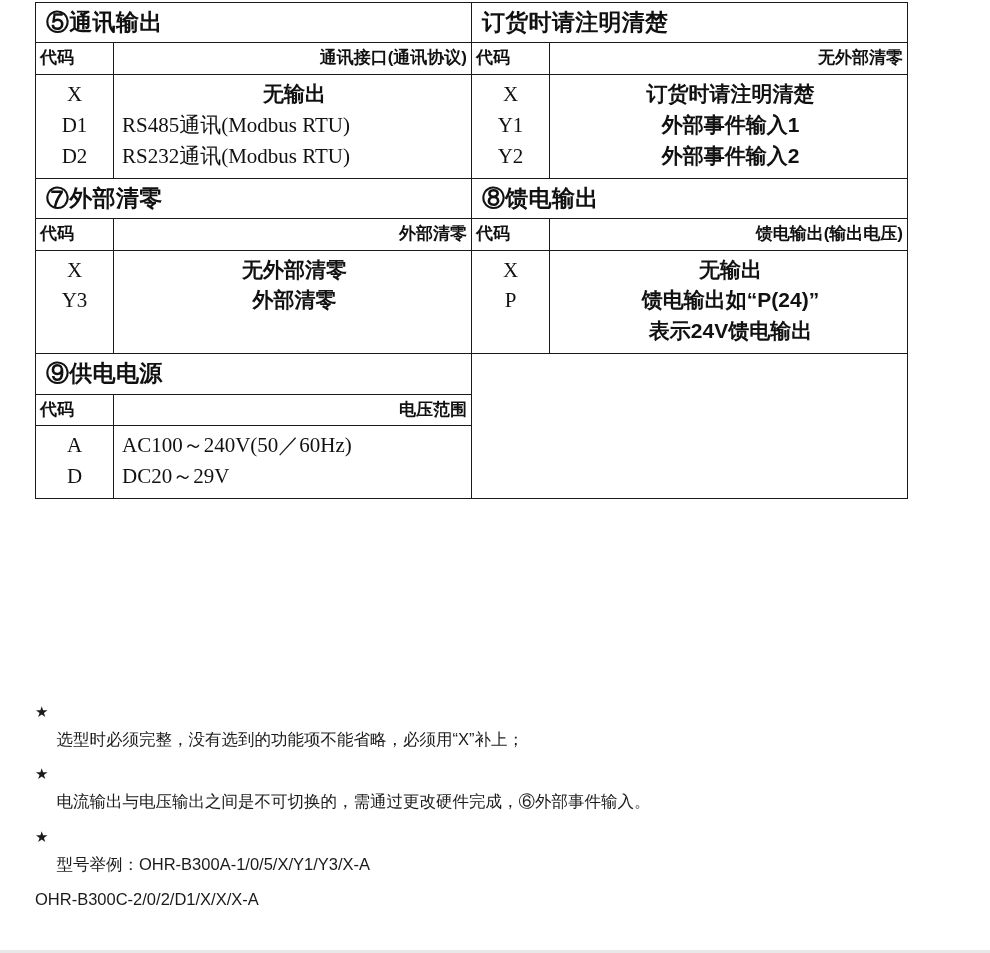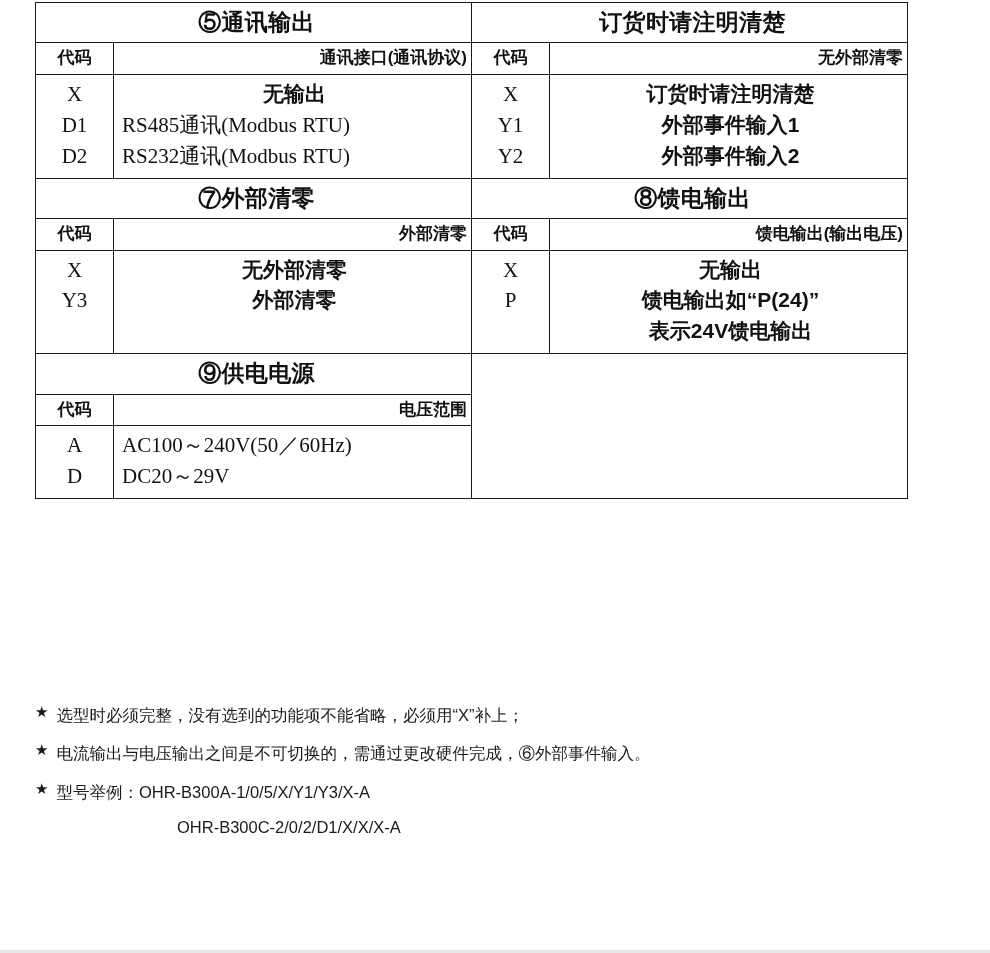--- a/index.html
+++ b/index.html
@@ -30,21 +30,20 @@
     top: 2px;
     width: 872px;
     border-collapse: collapse;
     table-layout: fixed;
     font-family: "Liberation Serif", serif;
   }
   .spec-table td {
     border: 1px solid #1a1a1a;
     padding: 0;
     vertical-align: top;
-    text-align: center;
   }
 
   
   .sec-head {
     font-family: "Liberation Sans", sans-serif;
     font-weight: bold;
     font-size: 23px;
     padding: 6px 4px 7px 10px !important;
     line-height: 1.15;
     letter-spacing: 0.3px;
@@ -116,23 +115,23 @@
     margin-bottom: 7px;
   }
   .star {
     flex: 0 0 auto;
     margin-right: 8px;
     font-size: 15px;
     line-height: 1.65;
   }
   .note-text {
     flex: 1 1 auto;
+    margin-top: 24px;
   }
   .example-line {
-    margin-left: 142px;
     font-size: 16.5px;
     line-height: 1.8;
     margin-top: -2px;
   }
 
   .footer-rule {
     position: absolute;
     left: 0;
     bottom: 0;
     width: 990px;

